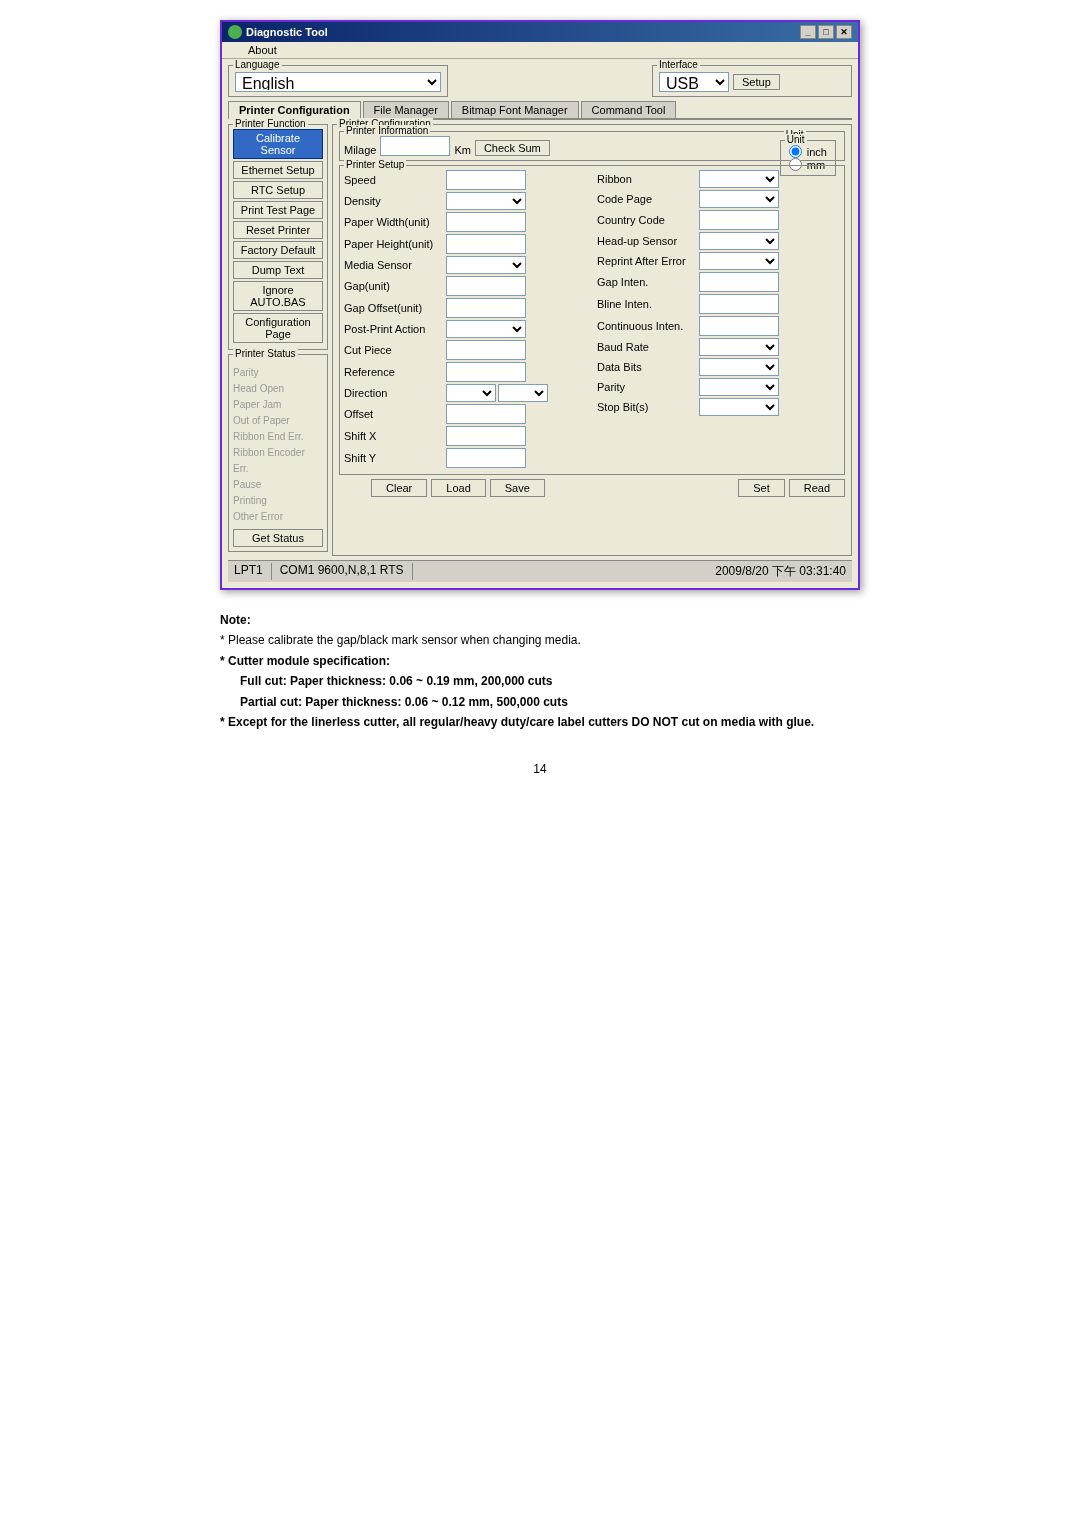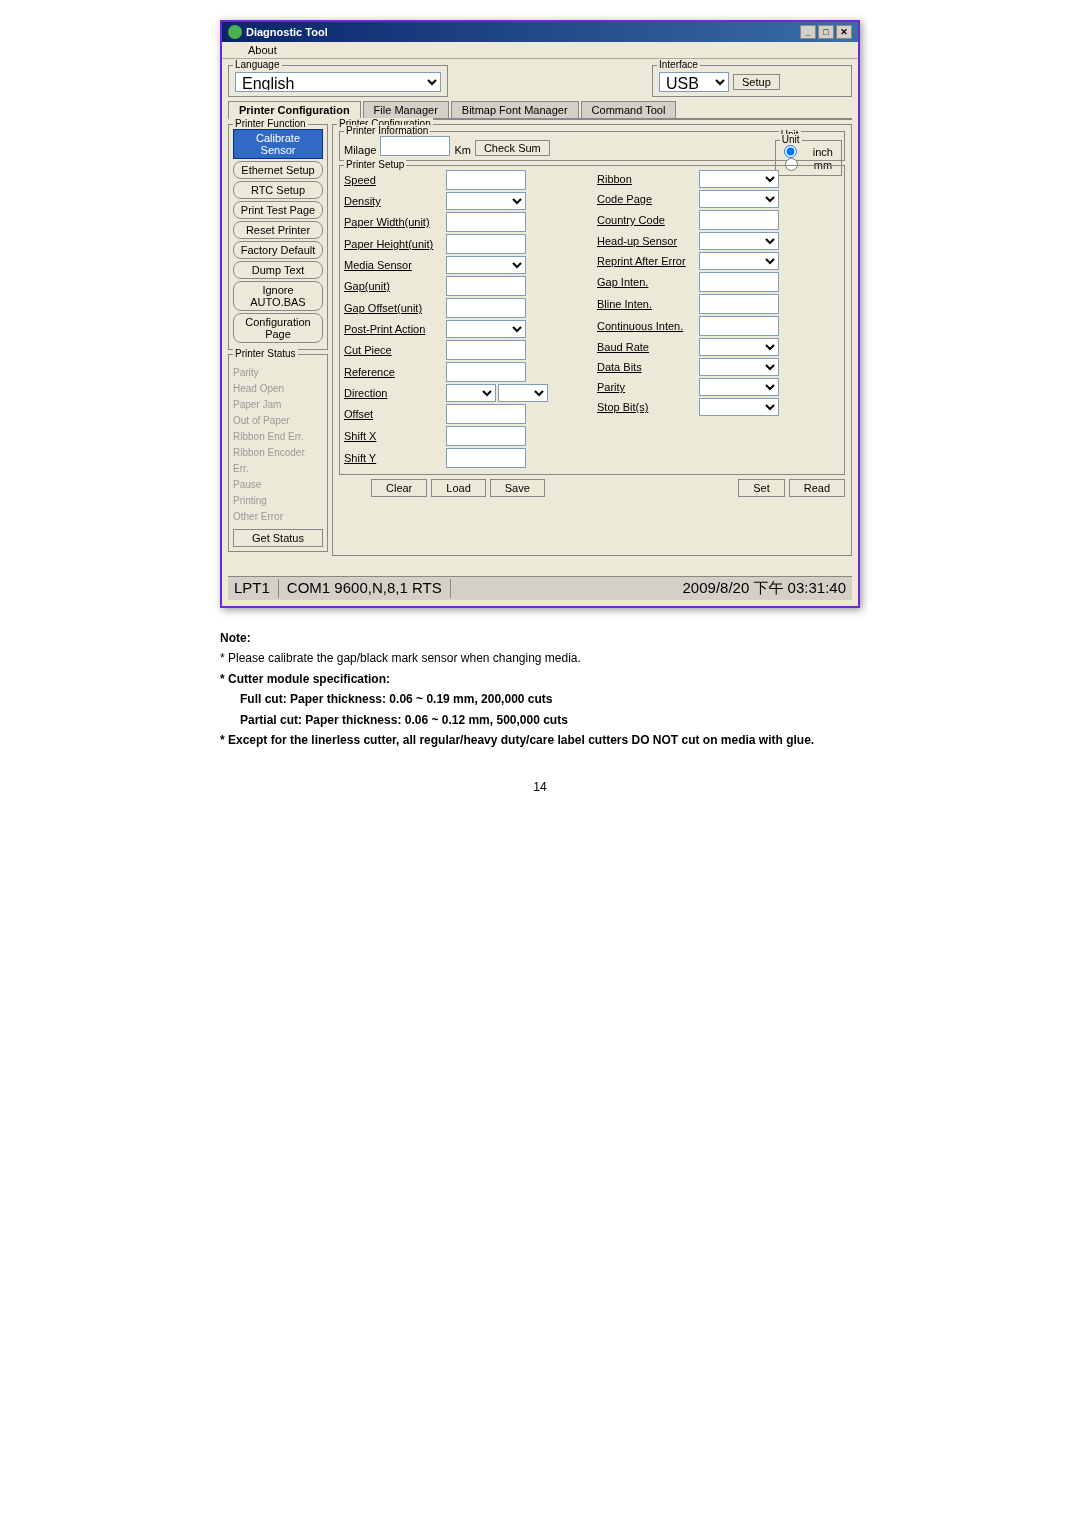--- a/index.html
+++ b/index.html
@@ -198,21 +198,20 @@
     }
 
     .func-btn-active {
       background: #316AC5;
       color: white;
       border: 1px solid #003087;
     }
 
     .func-btn-normal {
       background: #ECE9D8;
-      border-radius: 8px;
     }
 
     .status-items {
       margin-top: 6px;
       font-size: 10px;
       color: #666;
       line-height: 1.6;
     }
 
     .status-items .status-item {
@@ -280,41 +279,39 @@
     .field-input {
       border: 1px solid #7F9DB9;
       background: white;
       height: 18px;
       font-size: 11px;
       padding: 1px 2px;
     }
 
     .unit-group {
       position: absolute;
-      right: 2px;
+      right: 8px;
       top: 4px;
       display: flex;
       flex-direction: column;
       gap: 2px;
     }
 
     .radio-option {
       display: flex;
       align-items: center;
-      gap: 16px;
-      font-size: 11px;
-      justify-content: center;
+      gap: 5px;
+      font-size: 11px;
     }
 
     .setup-row {
       display: flex;
       align-items: center;
       gap: 2px;
       margin-bottom: 2px;
-      text-decoration: underline;
     }
 
     .setup-label {
       width: 100px;
       font-size: 11px;
       white-space: nowrap;
     }
 
     .setup-input {
       border: 1px solid #7F9DB9;
@@ -359,22 +356,22 @@
       margin-left: 32px;
     }
 
     
     .status-bar {
       display: flex;
       justify-content: space-between;
       background: #D4D0C8;
       border-top: 1px solid #888;
       padding: 2px 6px;
-      font-size: 15px;
-      margin-top: 20px;
+      font-size: 12px;
+      margin-top: 4px;
     }
 
     .status-bar-section {
       display: flex;
       gap: 8px;
     }
 
     .status-bar-item {
       border-right: 1px solid #888;
       padding-right: 8px;

